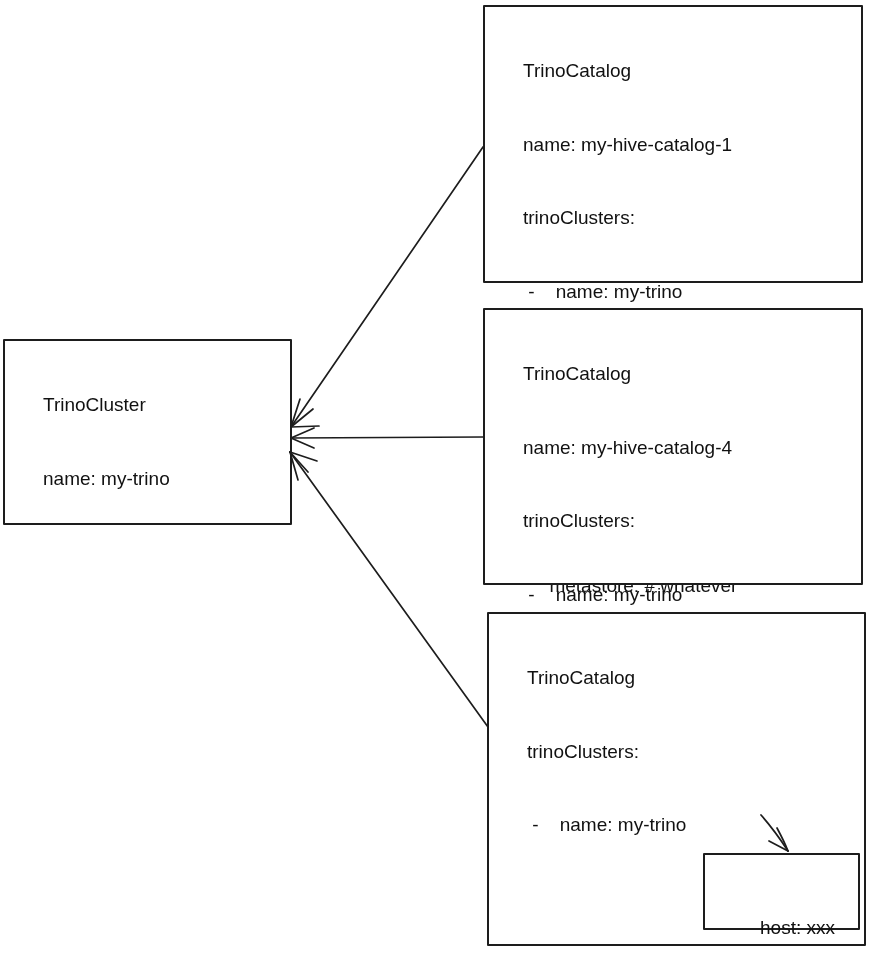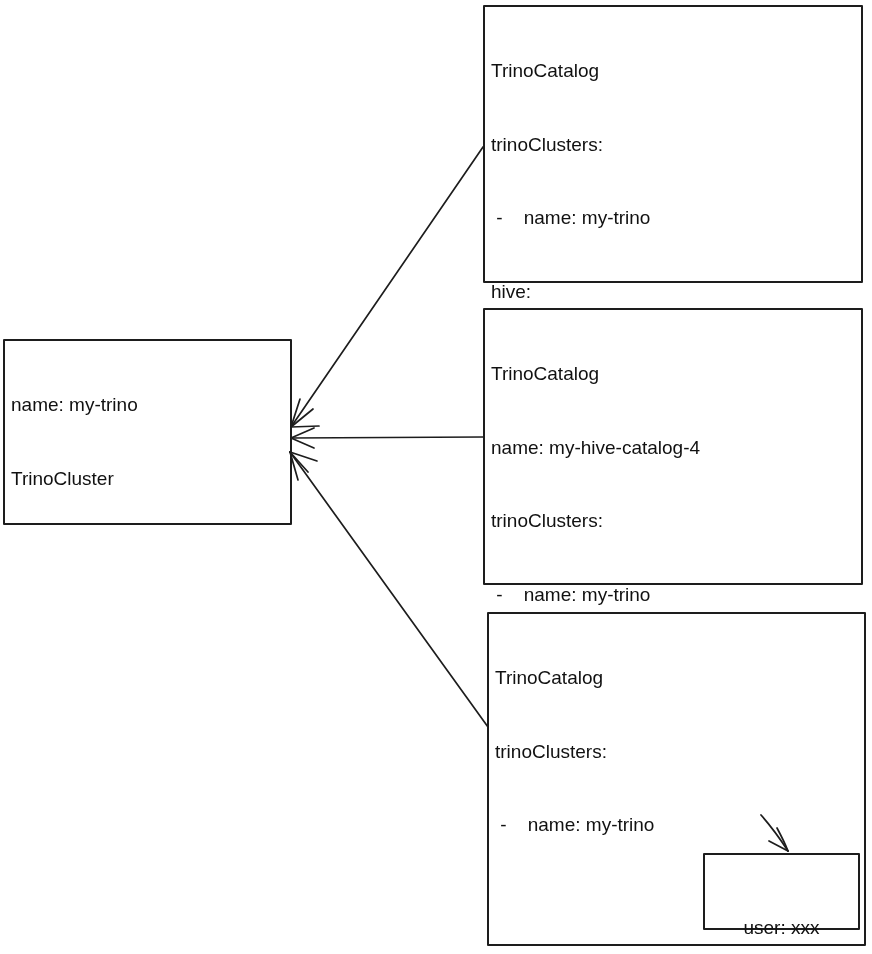--- a/index.html
+++ b/index.html
@@ -25,20 +25,21 @@
     stroke-width: 1.7;
     fill: none;
     stroke-linecap: round;
   }
   .box {
     position: absolute;
     border: 2px solid var(--stroke, #1d1d1d);
     background: #ffffff;
     border-radius: 1px;
     z-index: 1;
+    padding-left: 32px;
   }
   .box-text {
     padding: 3px 6px;
     font-size: 19px;
     line-height: 24.5px;
     color: var(--text, #111111);
     white-space: pre;
   }
   .cluster  { left: 3px;   top: 339px; width: 289px; height: 186px; }
   .catalog1 { left: 483px; top: 5px;   width: 380px; height: 278px; }
@@ -47,28 +48,29 @@
   .secret   { left: 703px; top: 853px; width: 157px; height: 77px; z-index: 3; }
   .secret .box-text { text-align: center; padding-top: 12px; white-space: pre; }
 </style>
 </head>
 <body>
 
 <div class="stage">
 
   <div class="box cluster">
     <div class="box-text">
+      <div>TrinoCluster</div>
       <div>name: my-trino</div>
-      <div>TrinoCluster</div>
     </div>
   </div>
 
   <div class="box catalog1">
     <div class="box-text">
       <div>TrinoCatalog</div>
+      <div>name: my-hive-catalog-1</div>
       <div>trinoClusters:</div>
       <div> -    name: my-trino</div>
       <div>hive:</div>
       <div>     s3: # S3ConnnectionSpec</div>
       <div>         inline:</div>
       <div>     metastore: # whatever</div>
     </div>
   </div>
 
   <div class="box catalog2">
@@ -90,21 +92,21 @@
       <div>trinoClusters:</div>
       <div> -    name: my-trino</div>
       
       
       
     </div>
   </div>
 
   <div class="box secret">
     <div class="box-text">
-      <div>user: xxx</div>
+      <div>host: xxx</div>
       
     </div>
   </div>
 
   <svg class="connectors" width="872" height="954">
     <g>
       <line x1="483" y1="147" x2="291" y2="427"></line>
       <line x1="291" y1="427" x2="300" y2="399"></line>
       <line x1="291" y1="427" x2="313" y2="409"></line>
       <line x1="291" y1="427" x2="319" y2="426"></line>

